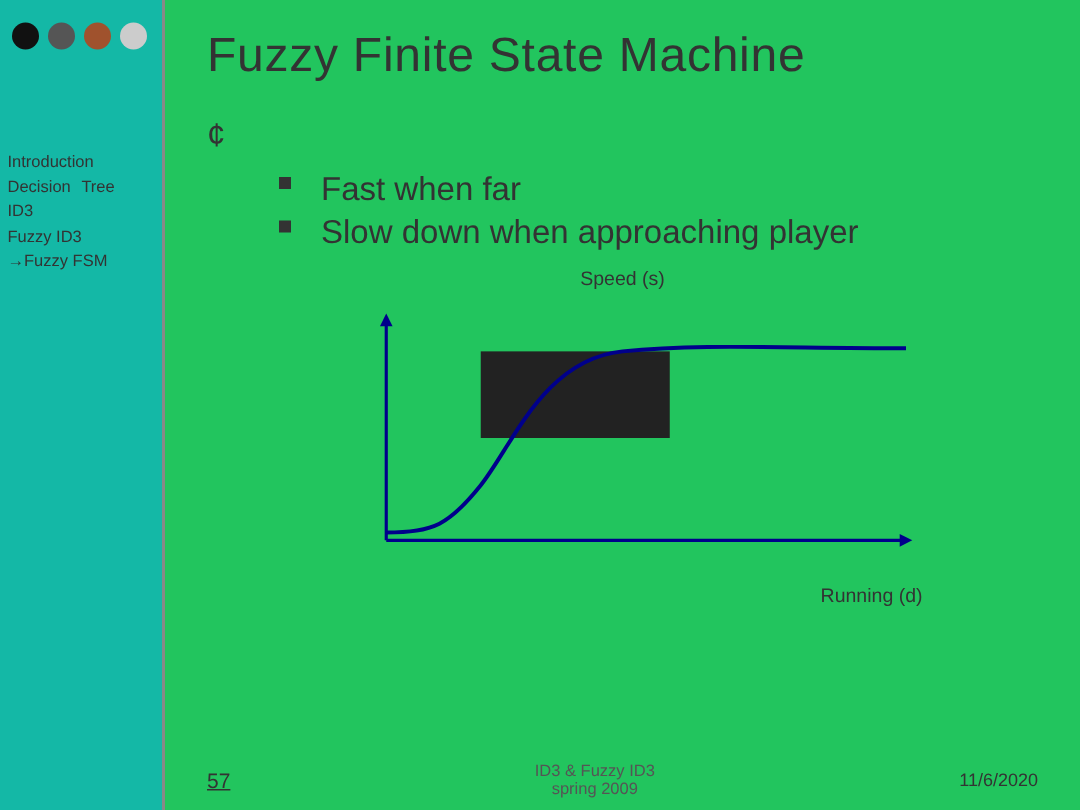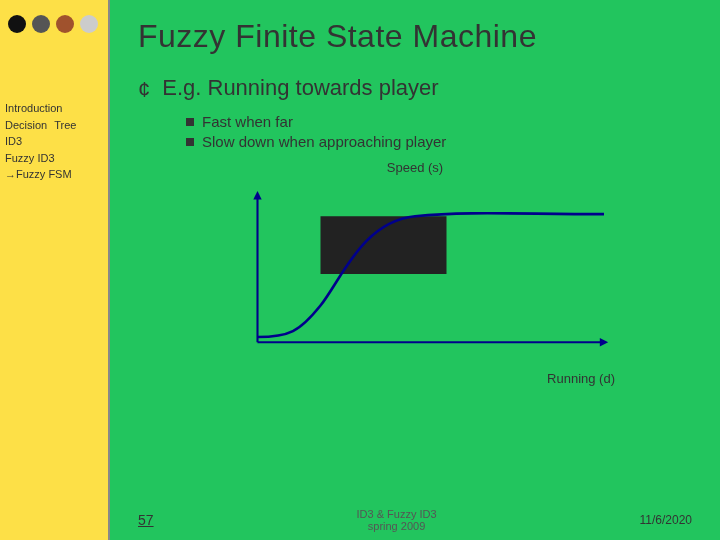--- a/index.html
+++ b/index.html
@@ -11,21 +11,21 @@
       overflow: hidden;
       position: relative;
     }
 
     
     .sidebar {
       position: absolute;
       left: 0; top: 0;
       width: 110px;
       height: 540px;
-      background: #fde047;
+      background: #14b8a6;
       border-right: 2px solid #888;
       padding-top: 100px;
       padding-left: 5px;
     }
 
     .sidebar-dots {
       position: absolute;
       top: 15px;
       left: 8px;
       display: flex;
@@ -93,22 +93,22 @@
     }
 
     .bullet-list {
       margin-left: 48px;
       margin-top: 6px;
     }
 
     .bullet-item {
       display: flex;
       align-items: flex-start;
-      gap: 8px;
-      font-size: 15px;
+      gap: 20px;
+      font-size: 22px;
       color: #333;
       margin-bottom: 3px;
       text-align: right;
     }
 
     .bullet-square {
       width: 8px;
       height: 8px;
       background: #333;
       margin-top: 5px;
@@ -199,21 +199,20 @@
   <div class="sidebar-item sidebar-arrow">
     <span>→Fuzzy  FSM</span>
   </div>
 </div>
 
 <div class="main">
   <h1 class="page-title">Fuzzy Finite State Machine</h1>
 
   <div class="section-row">
     <span class="open-circle">¢</span>
-    <span class="section-heading">E.g. Running towards player</span>
   </div>
 
   <div class="bullet-list">
     <div class="bullet-item">
       <div class="bullet-square"></div>
       <span>Fast when far</span>
     </div>
     <div class="bullet-item">
       <div class="bullet-square"></div>
       <span>Slow down when approaching player</span>

